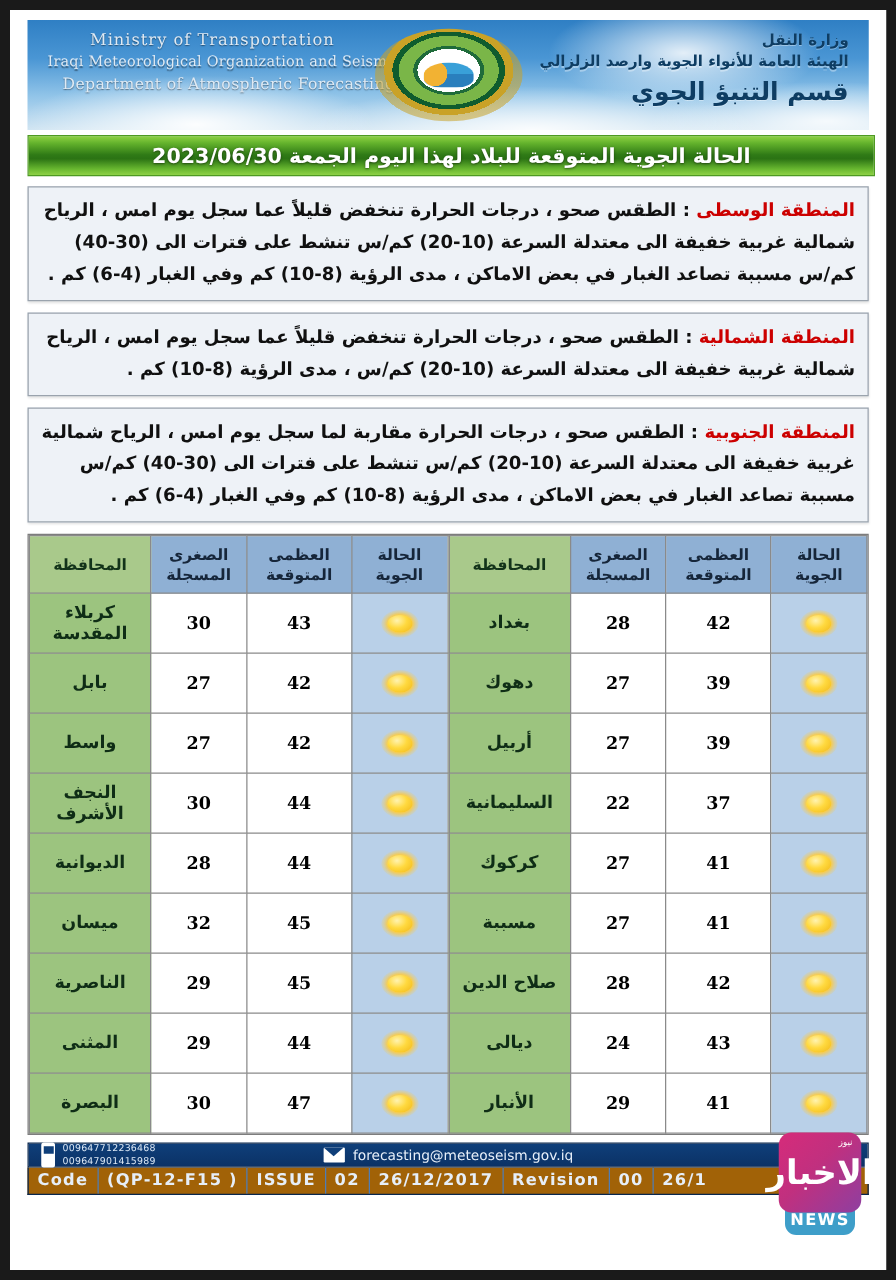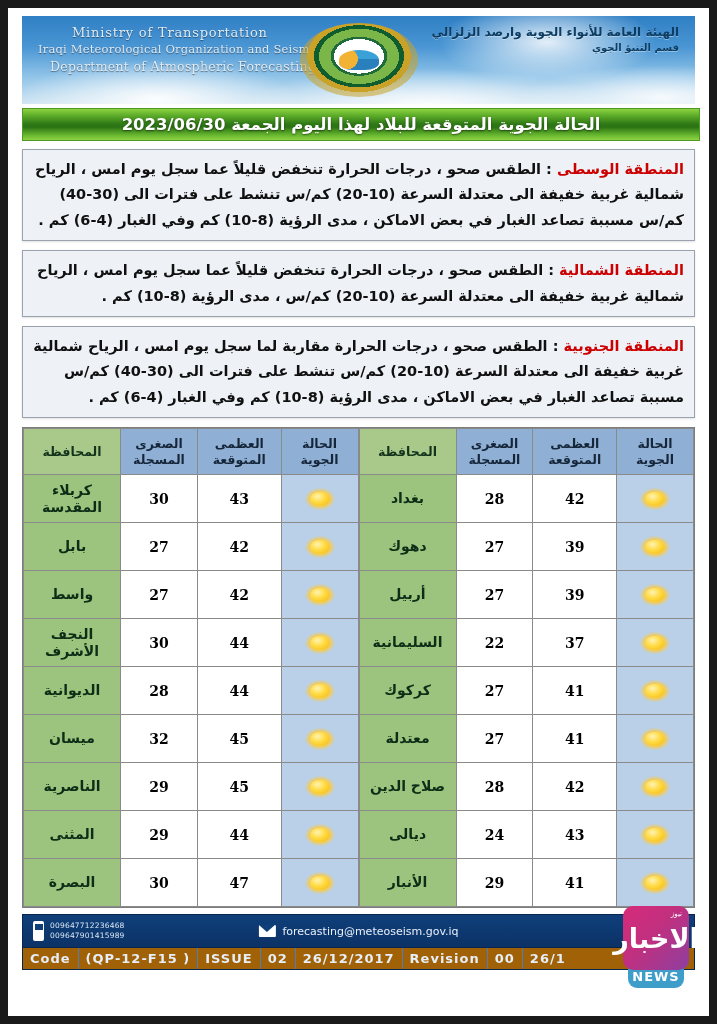--- a/index.html
+++ b/index.html
@@ -56,21 +56,21 @@
     top: 8px;
     direction: rtl;
     text-align: right;
     color: #0e3d63;
     text-shadow: 0 1px 0 rgba(255,255,255,.35);
     font-weight: bold;
     line-height: 1.45;
   }
   .hdr-ar .a1 { font-size: 12px; }
   .hdr-ar .a2 { font-size: 12px; }
-  .hdr-ar .a3 { font-size: 10px; }
+  .hdr-ar .a3 { font-size: 20px; }
 
   .hdr-logo {
     position: absolute;
     left: 50%;
     top: 50%;
     transform: translate(-50%, -50%);
     width: 118px;
     height: 74px;
     border-radius: 50%;
     background: radial-gradient(ellipse at 50% 45%, #ffffff 0 22%, #ffffff 22% 30%, #1f6b3a 30% 34%, #7ab648 34% 48%, #0f5c2e 48% 54%, #c9a227 54% 62%, rgba(201,162,39,.55) 62% 72%, rgba(255,255,255,.0) 72%);
@@ -210,21 +210,21 @@
     box-shadow: 0 0 3px 1px rgba(255,196,40,.7);
   }
 
   
   .footer {
     margin: 6px 14px 0 14px;
     position: relative;
   }
   .contact-bar {
     background: linear-gradient(180deg, #0f3f7a 0%, #0b3266 100%);
-    height: 34px;
+    height: 20px;
     display: flex;
     align-items: center;
     padding: 0 10px;
     border: 1px solid #08264d;
     position: relative;
   }
   .contact-item { display: flex; align-items: center; gap: 6px; }
   .contact-item.phone { margin-right: 0; }
   .phone-nums {
     color: #dbe7f5;
@@ -358,20 +358,21 @@
       <div class="l1">Ministry of Transportation</div>
       <div class="l2">Iraqi Meteorological Organization and Seismology</div>
       <div class="l3">Department of Atmospheric Forecasting</div>
     </div>
 
     <div class="hdr-logo">
       <div class="glyph"></div>
     </div>
 
     <div class="hdr-ar">
+      <div class="a1">وزارة النقل</div>
       <div class="a2">الهيئة العامة للأنواء الجوية وارصد الزلزالي</div>
       <div class="a3">قسم التنبؤ الجوي</div>
     </div>
   </div>
 
   <div class="title-bar">الحالة الجوية المتوقعة للبلاد لهذا اليوم الجمعة 2023/06/30</div>
 
   <div class="regions">
 
     <div class="region-box">
@@ -593,21 +594,21 @@
           </tr>
           <tr>
             <td class="wx-cell">
               <div class="sun">
                 <div class="rays"></div>
                 <div class="disc"></div>
               </div>
             </td>
             <td class="num">41</td>
             <td class="num">27</td>
-            <td class="gov">معتدلة</td>
+            <td class="gov">مسببة</td>
           </tr>
           <tr>
             <td class="wx-cell">
               <div class="sun">
                 <div class="rays"></div>
                 <div class="disc"></div>
               </div>
             </td>
             <td class="num">42</td>
             <td class="num">28</td>

